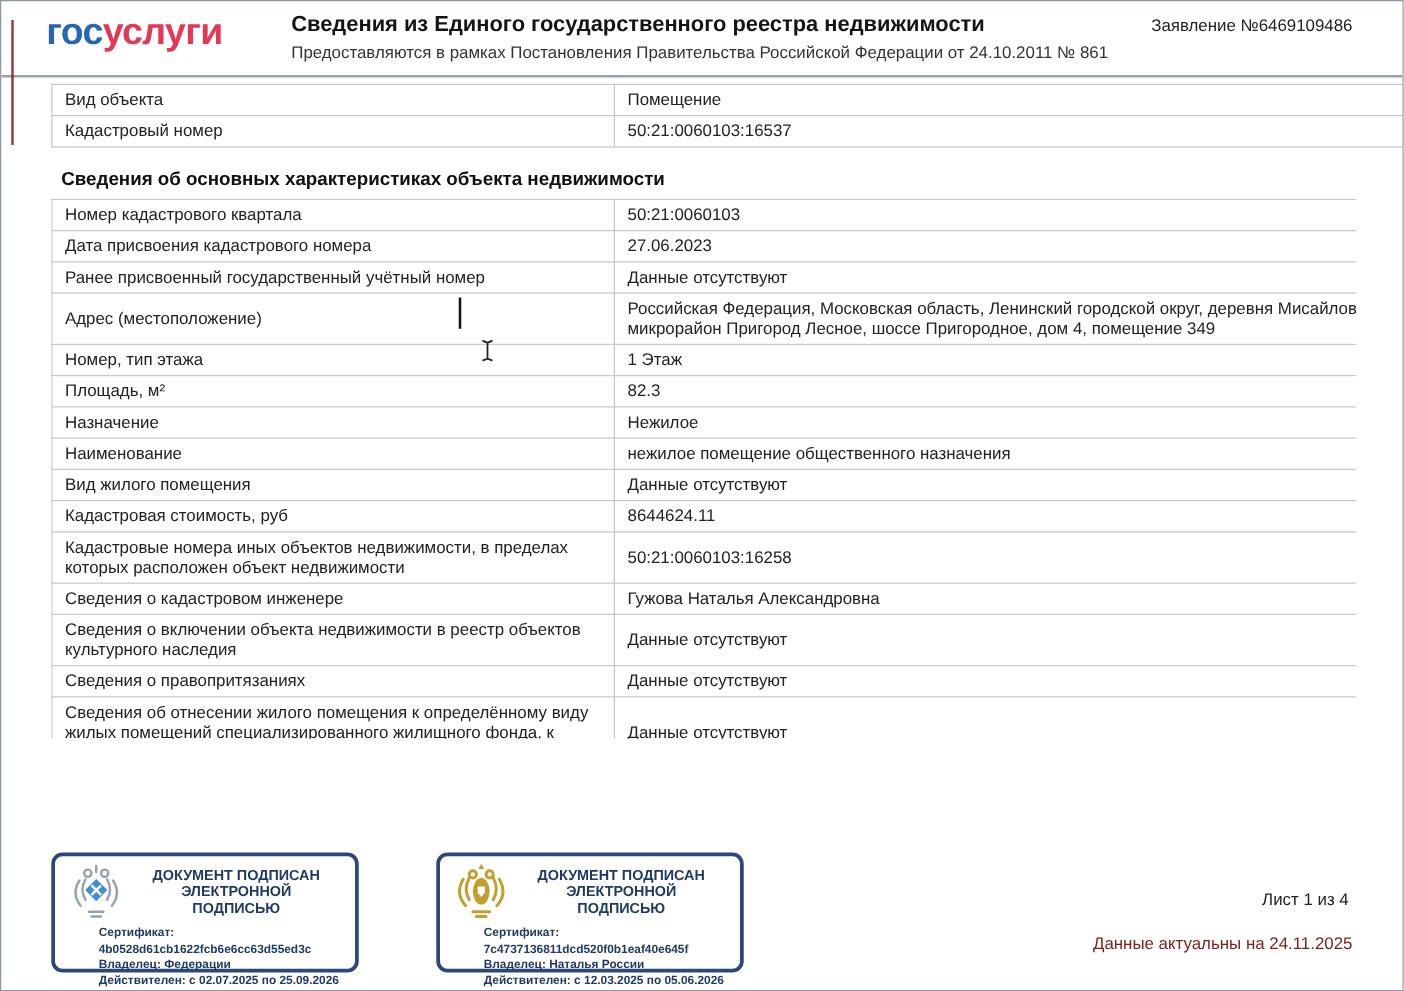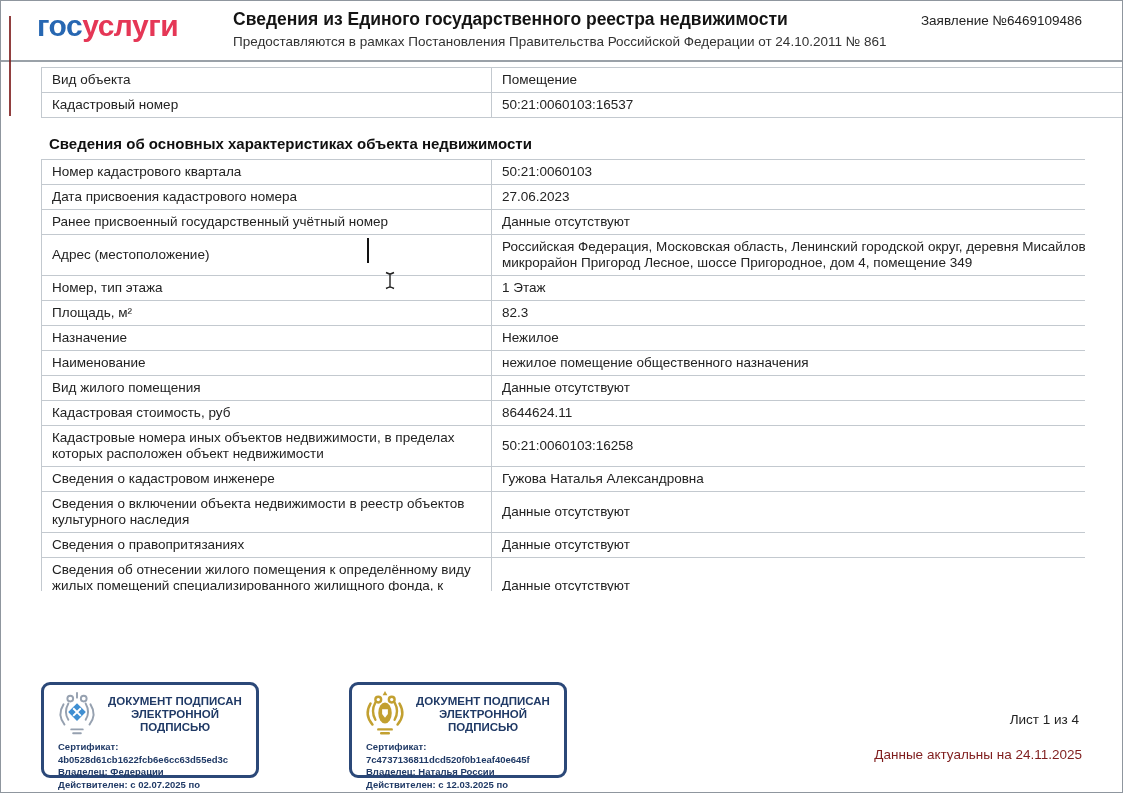--- a/index.html
+++ b/index.html
@@ -28,31 +28,31 @@
   .tbl1 { position:absolute; left:40px; top:66px; }
   .section-title { position:absolute; left:48px; top:134px; font-size:15px; font-weight:700; color:#101010; }
   .tbl2-wrap { position:absolute; left:40px; top:158px; width:1044px; height:432px; overflow:hidden; }
 
   
   .text-caret { position:absolute; left:366px; top:237px; width:2px; height:25px; background:#121212; }
   .ibeam { position:absolute; left:383px; top:270px; width:12px; height:19px; }
 
   
   .stamp {
-    position:absolute; top:681px; width:218px; height:96px;
+    position:absolute; top:681px; width:246px; height:96px;
     border:3px solid #2b4878; border-radius:9px; box-sizing:border-box;
     background:#fff; padding:4px 8px 3px 8px; color:#203a66;
   }
   .stamp.s1 { left:40px; }
   .stamp.s2 { left:348px; }
   .stamp-head { display:flex; align-items:center; height:50px; }
   .stamp-emblem { width:50px; height:50px; flex:0 0 50px; }
   .stamp-title { flex:1; text-align:center; font-weight:700; font-size:11.5px; line-height:13px;
                  white-space:pre-line; color:#203a66; }
-  .stamp-lines { margin-top:2px; padding-left:6px; font-size:9.5px; font-weight:700; line-height:12.5px; color:#203a66; }
+  .stamp-lines { margin-top:2px; padding-left:6px; font-size:9.5px; font-weight:700; line-height:12.5px; color:#203a66;margin-left:21px; }
 
   
   .sheet-info { position:absolute; top:711px; right:43px; font-size:13.5px; color:#222; }
   .actuality { position:absolute; top:746px; right:40px; font-size:13.5px; color:#7f1d1d; }
 </style>
 </head>
 <body>
 
 <div class="page">
 

